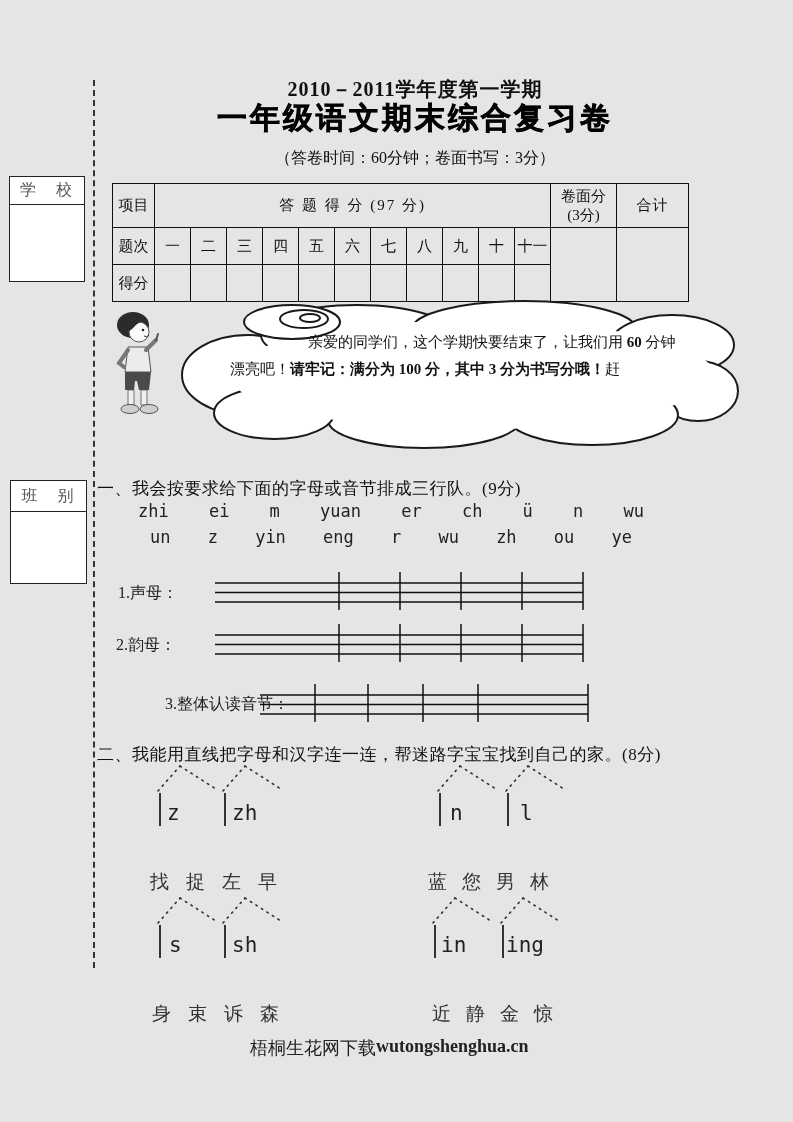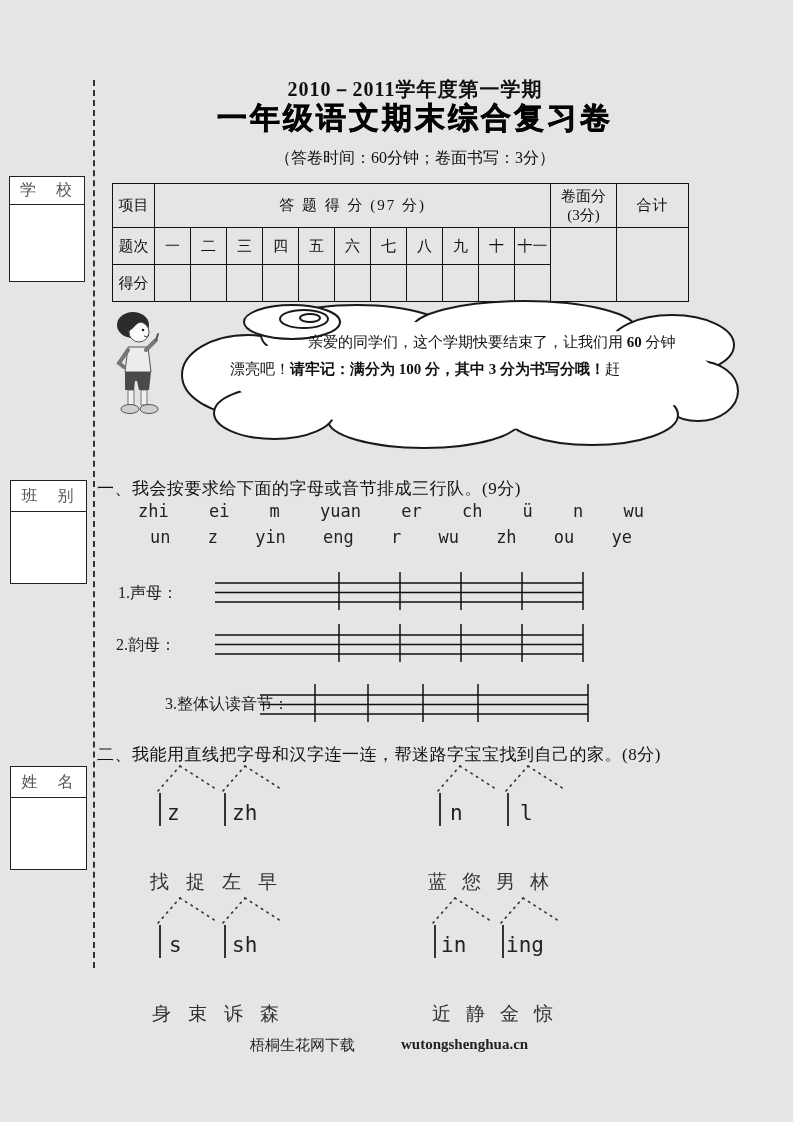--- a/index.html
+++ b/index.html
@@ -40,42 +40,39 @@
   
   .pinrow{display:flex;justify-content:space-between;
           font-family:"DejaVu Sans Mono","Liberation Mono",monospace;font-size:17px;color:#222;}
 
   .griditem-label{font-size:16px;color:#222;}
 
   
   .charrow{display:flex;font-size:19px;color:#333;}
   .charrow span{display:inline-block;}
 
-  .footer{left:250px;top:1036px;display:flex;gap:46px;font-size:15px;color:#222;}
+  .footer{left:250px;top:1036px;display:flex;font-size:18px;color:#222;}
   .footer .url{font-family:"Liberation Serif",serif;font-weight:600;}
 </style>
 </head>
 <body>
 
 <div id="page">
 
   <div class="abs dashline"></div>
 
   <div class="abs term center">2010－2011学年度第一学期</div>
   <div class="abs maintitle center">一年级语文期末综合复习卷</div>
   <div class="abs subtitle center">（答卷时间：60分钟；卷面书写：3分）</div>
 
   <div class="abs sidebox" style="left:9px;top:176px;width:74px;height:104px;">
     <div class="hd" style="height:27px;">学　校</div>
   </div>
   <div class="abs sidebox" style="left:10px;top:480px;width:75px;height:102px;">
     <div class="hd" style="height:30px;">班　别</div>
-  </div>
-  <div class="abs sidebox" style="left:10px;top:766px;width:75px;height:102px;">
-    <div class="hd" style="height:30px;">姓　名</div>
   </div>
 
   <div class="abs" style="left:112px;top:183px;">
     <table class="score">
       <colgroup>
         <col style="width:42px">
         <col style="width:36px">
           <col style="width:36px">
           <col style="width:36px">
           <col style="width:36px">

